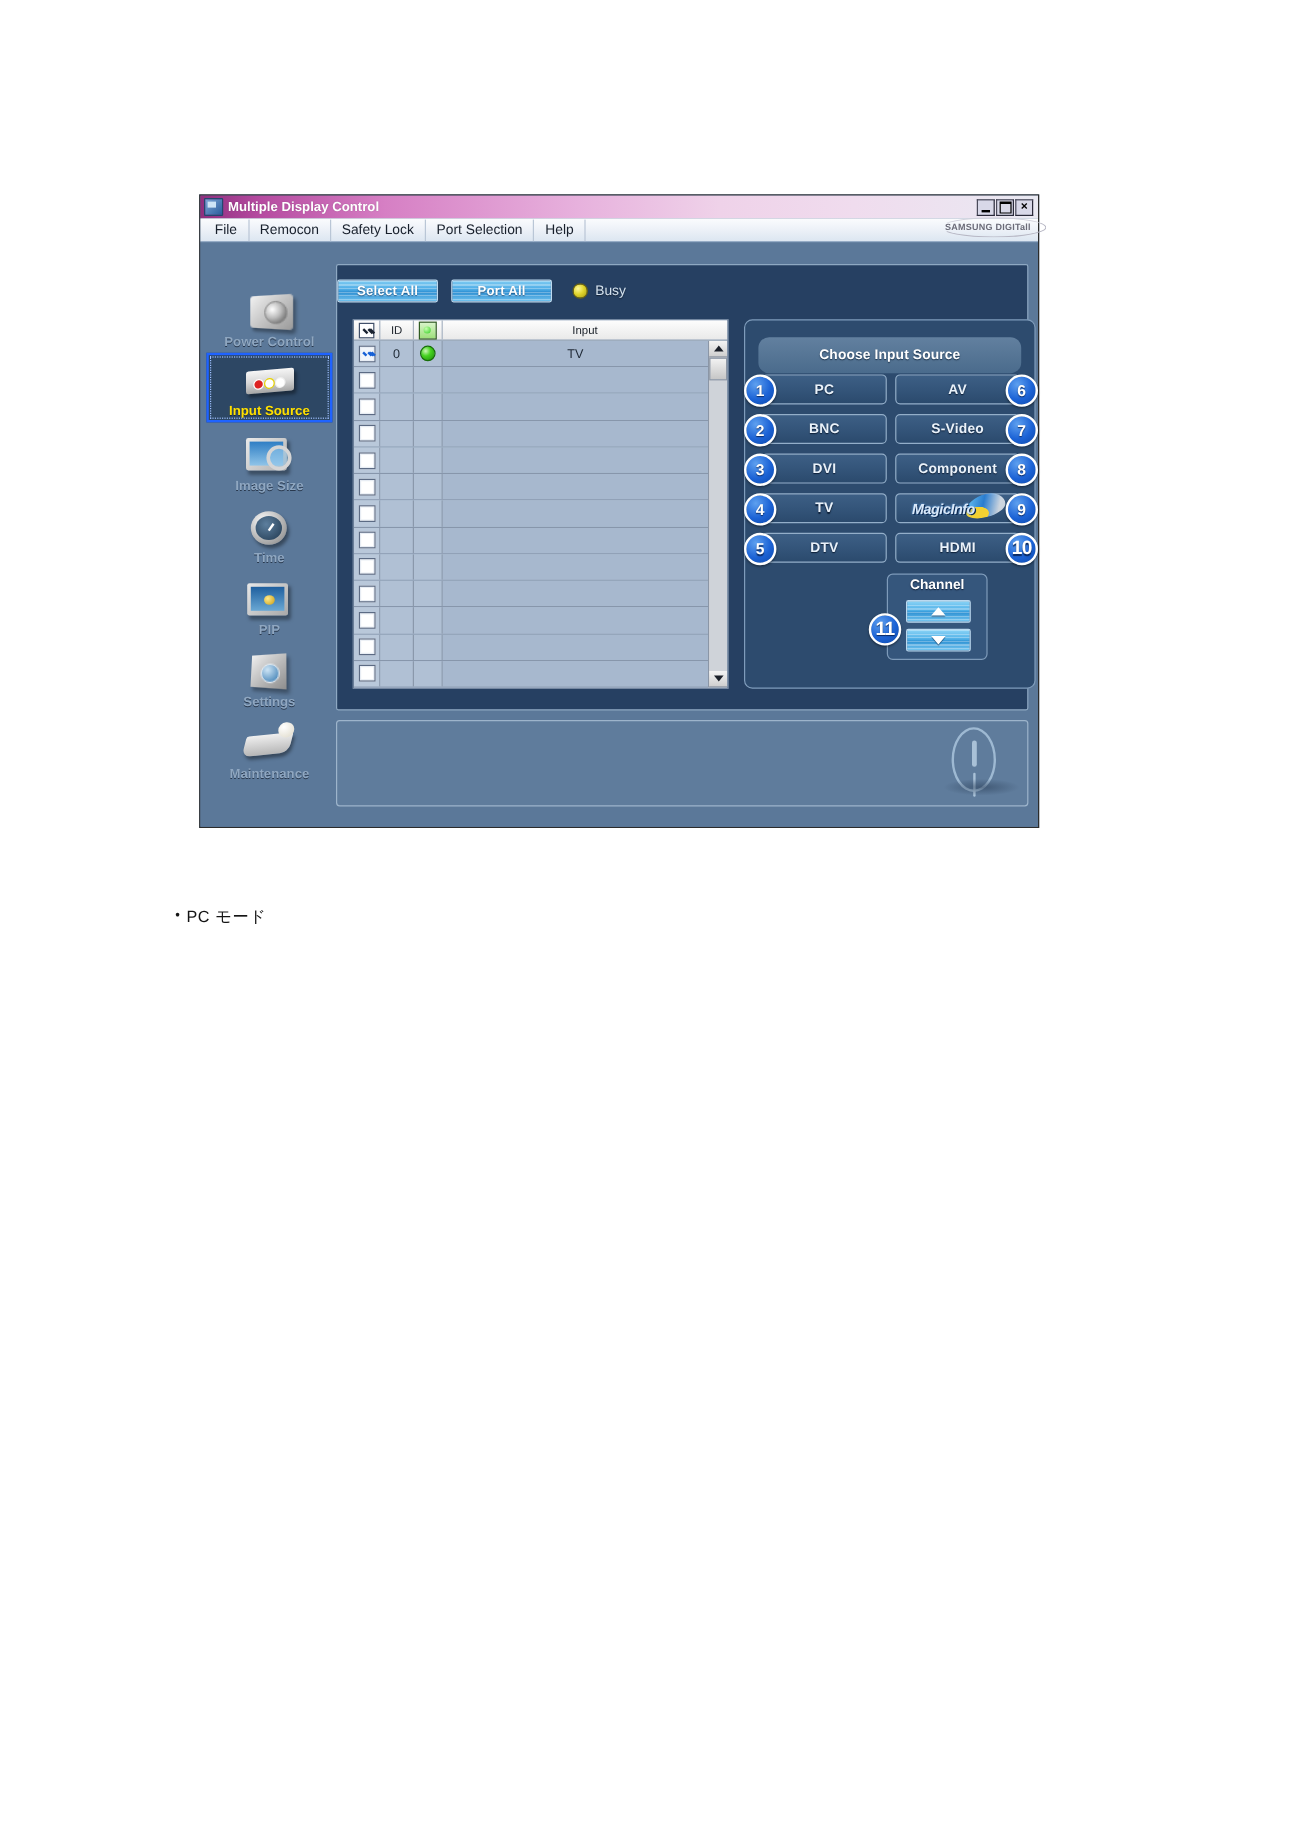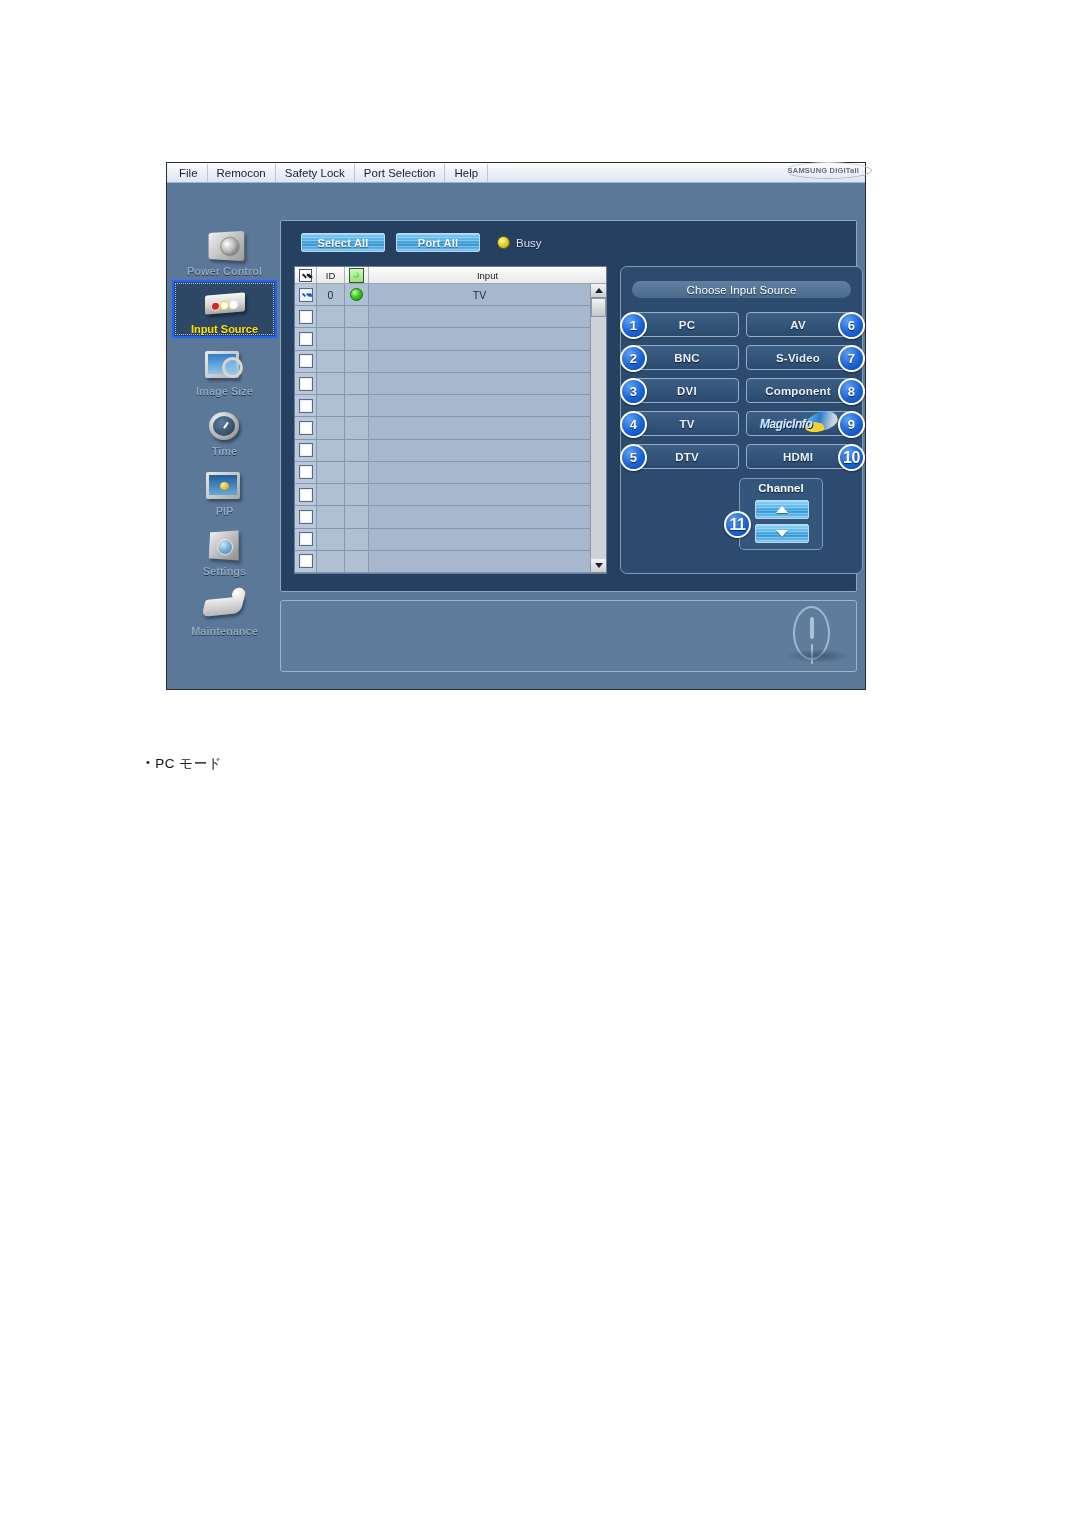--- a/index.html
+++ b/index.html
@@ -127,21 +127,21 @@
     position: absolute;
     left: 0; right: 0;
     top: 39px; bottom: 0;
     background: #5b7899;
   }
 
   
   #sidebar {
     position: absolute;
     left: 5px;
-    top: 18px;
+    top: 32px;
     width: 105px;
   }
   .side-item {
     position: relative;
     height: 58px;
     margin-bottom: 2px;
     display: flex;
     flex-direction: column;
     align-items: center;
     justify-content: flex-end;
@@ -286,21 +286,21 @@
     height: 372px;
     background: #264062;
     border: 1px solid #8ea8c2;
     border-radius: 2px;
     box-sizing: border-box;
   }
 
   
   #toolbar {
     position: absolute;
-    left: 20px; top: 12px;
+    left: 0; top: 12px;
     display: flex;
     align-items: center;
   }
   .tool-btn {
     width: 84px; height: 19px;
     background:
       repeating-linear-gradient(to bottom, rgba(255,255,255,.30) 0 1px, rgba(255,255,255,0) 1px 3px),
       linear-gradient(to bottom, #7ecbf2 0%, #49a9e4 45%, #2f8fd2 55%, #6fc1ee 100%);
     border: 1px solid #bcd9ef;
     border-radius: 2px;
@@ -461,25 +461,25 @@
     left: 339px; top: 45px;
     width: 243px; height: 308px;
     background: #2d4b6e;
     border: 1px solid #7f9cbb;
     border-radius: 7px;
     box-sizing: border-box;
   }
   #source-title {
     position: absolute;
     left: 11px; top: 14px; right: 11px;
-    height: 17px;
+    height: 30px;
     background: linear-gradient(to bottom,#62809f,#4a6b8c);
     border-radius: 9px;
     display: flex; align-items: center; justify-content: center;
-    font-size: 11.5px; font-weight: normal; color: #ffffff;
+    font-size: 11.5px; font-weight: bold; color: #ffffff;
     text-shadow: 0 1px 1px rgba(0,20,40,.7);
     letter-spacing: .1px;
   }
   #source-grid {
     position: absolute;
     left: 14px; top: 45px;
     width: 215px;
     display: grid;
     grid-template-columns: 104px 104px;
     column-gap: 7px;
@@ -635,20 +635,35 @@
     letter-spacing: .5px;
     white-space: nowrap;
   }
   #caption .bullet { margin-right: 5px; font-size: 11px; vertical-align: 2px; }
 </style>
 </head>
 <body>
 
 <div id="app-window">
 
+  <div id="title-bar">
+    <div id="title-icon"></div>
+    <div id="title-text">Multiple Display Control</div>
+    <div id="title-buttons">
+      <div class="tbtn">
+          <span class="min-glyph"></span>
+        </div>
+      <div class="tbtn">
+          <span class="max-glyph"></span>
+        </div>
+      <div class="tbtn">
+          <span class="close-glyph">×</span>
+        </div>
+    </div>
+  </div>
 
   <div id="menu-bar">
     <div class="menu-item">File</div>
     <div class="menu-item">Remocon</div>
     <div class="menu-item">Safety Lock</div>
     <div class="menu-item">Port Selection</div>
     <div class="menu-item">Help</div>
     <div id="samsung-logo">
       <span class="swoosh"></span>
       <span>SAMSUNG DIGIT</span><span class="dig">all</span>

